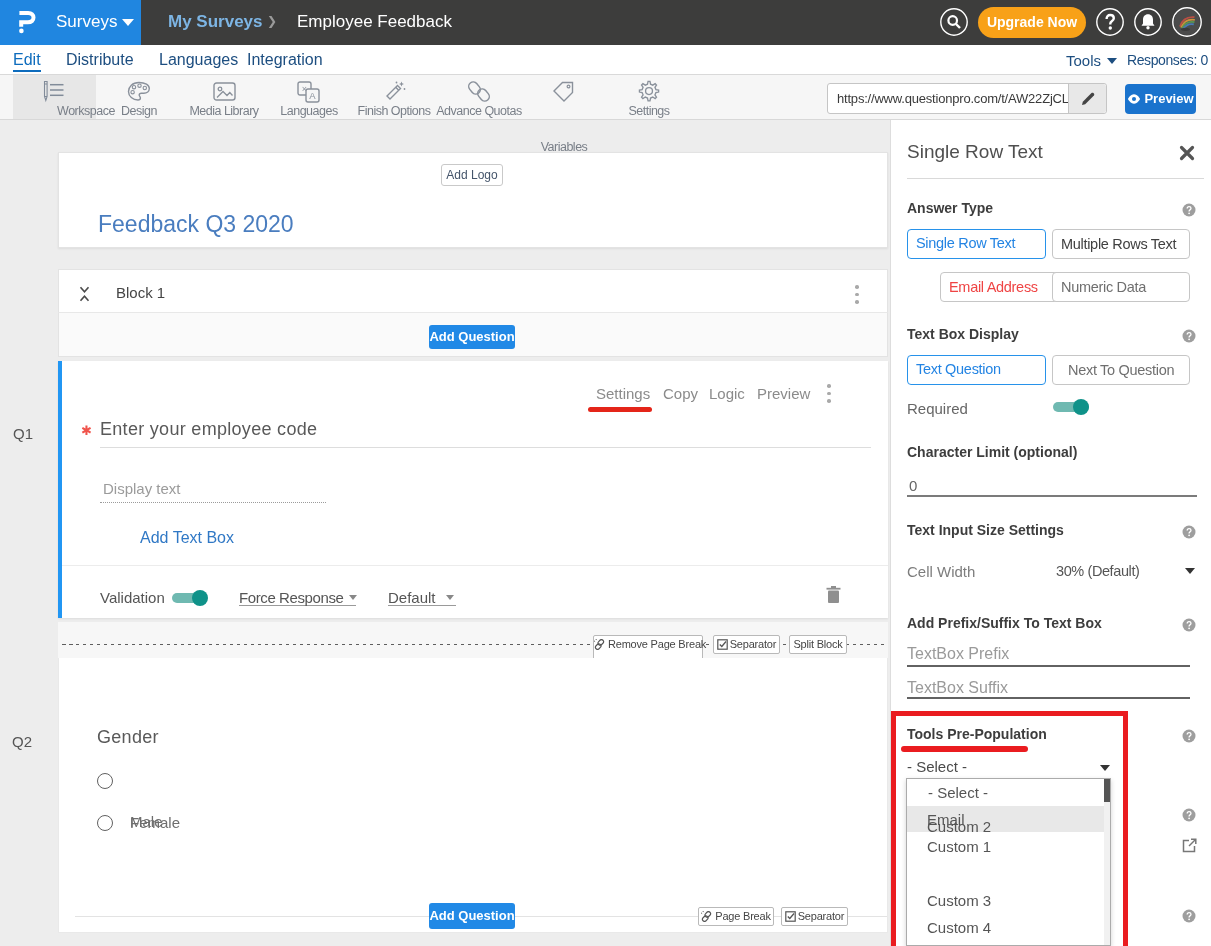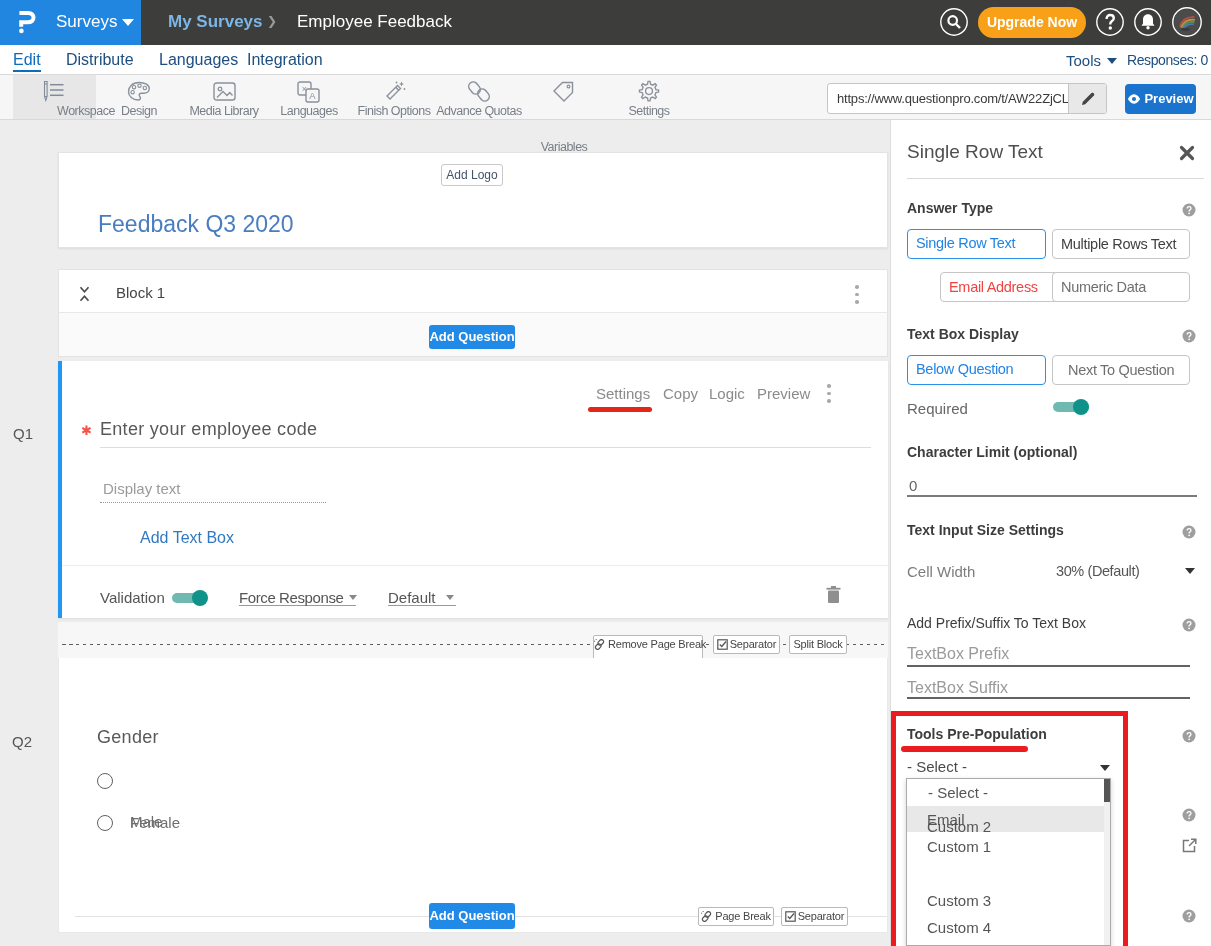--- a/index.html
+++ b/index.html
@@ -158,42 +158,42 @@
     <div class="abs" style="left:907px;top:272px;width:139px;height:30px;border:1px solid #c6c6c6;border-radius:4px;background:#fff;font-size:14.5px;letter-spacing:-0.3px;color:#ef4444;line-height:28px;padding-left:8px;white-space:nowrap;margin-left:33px;">Email Address</div>
     <div class="abs" style="left:1052px;top:272px;width:138px;height:30px;border:1px solid #c6c6c6;border-radius:4px;background:#fff;font-size:14.5px;letter-spacing:-0.3px;color:#6f6f6f;line-height:28px;padding-left:8px;white-space:nowrap;">Numeric Data</div>
 
     <div class="abs" style="left:907px;top:326px;font-size:14px;font-weight:bold;color:#3d3d3d;">Text Box Display</div>
     <svg class="abs" style="left:1182px;top:329px" width="14" height="14" viewBox="0 0 14 14">
         <circle cx="7" cy="7" r="6.5" fill="#9e9e9e"></circle>
         <path d="M5.2 5.6 C5.2 4.3 6 3.6 7.1 3.6 C8.2 3.6 9 4.3 9 5.3 C9 6.1 8.5 6.5 7.9 6.9 C7.4 7.3 7.1 7.6 7.1 8.2 L7.1 8.6" fill="none" stroke="#fff" stroke-width="1.3"></path>
         <circle cx="7.1" cy="10.3" r="0.9" fill="#fff"></circle>
       </svg>
 
-    <div class="abs" style="left:907px;top:355px;width:139px;height:30px;border:1.5px solid #2792ea;border-radius:4px;background:#fff;font-size:14.5px;letter-spacing:-0.3px;color:#2384e3;line-height:27px;padding-left:8px;white-space:nowrap;">Below Question</div>
+    <div class="abs" style="left:907px;top:355px;width:139px;height:30px;border:1.5px solid #2792ea;border-radius:4px;background:#fff;font-size:14.5px;letter-spacing:-0.3px;color:#2384e3;line-height:27px;padding-left:8px;white-space:nowrap;">Text Question</div>
     <div class="abs" style="left:1052px;top:355px;width:138px;height:30px;border:1px solid #c6c6c6;border-radius:4px;background:#fff;font-size:14.5px;letter-spacing:-0.3px;color:#6f6f6f;line-height:28px;padding-left:15px;white-space:nowrap;">Next To Question</div>
 
     <div class="abs" style="left:907px;top:400px;font-size:15px;color:#666;">Required</div>
     <div class="abs" style="left:1053px;top:402px;width:36px;height:10px;background:#6fb9b1;border-radius:5px;"></div>
     <div class="abs" style="left:1073px;top:399px;width:16px;height:16px;background:#0f9289;border-radius:50%;"></div>
 
     <div class="abs" style="left:907px;top:444px;font-size:14px;font-weight:bold;color:#3d3d3d;">Character Limit (optional)</div>
     <div class="abs" style="left:909px;top:477px;font-size:15px;color:#666;">0</div>
     <div class="abs" style="left:907px;top:495px;width:290px;height:1.5px;background:#7b7b7b;"></div>
 
     <div class="abs" style="left:907px;top:522px;font-size:14px;font-weight:bold;color:#3d3d3d;">Text Input Size Settings</div>
     <svg class="abs" style="left:1182px;top:525px" width="14" height="14" viewBox="0 0 14 14">
         <circle cx="7" cy="7" r="6.5" fill="#9e9e9e"></circle>
         <path d="M5.2 5.6 C5.2 4.3 6 3.6 7.1 3.6 C8.2 3.6 9 4.3 9 5.3 C9 6.1 8.5 6.5 7.9 6.9 C7.4 7.3 7.1 7.6 7.1 8.2 L7.1 8.6" fill="none" stroke="#fff" stroke-width="1.3"></path>
         <circle cx="7.1" cy="10.3" r="0.9" fill="#fff"></circle>
       </svg>
     <div class="abs" style="left:907px;top:563px;font-size:15px;color:#7d7d7d;">Cell Width</div>
     <div class="abs" style="left:1056px;top:563px;font-size:14.5px;letter-spacing:-0.4px;color:#555;">30% (Default)</div>
     <div class="abs" style="left:1185px;top:568px;width:0;height:0;border-left:5.5px solid transparent;border-right:5.5px solid transparent;border-top:6.5px solid #333;"></div>
 
-    <div class="abs" style="left:907px;top:615px;font-size:14px;font-weight:normal;color:#3d3d3d;text-align:center;">Add Prefix/Suffix To Text Box</div>
+    <div class="abs" style="left:907px;top:615px;font-size:14px;font-weight:bold;color:#3d3d3d;text-align:center;">Add Prefix/Suffix To Text Box</div>
     <svg class="abs" style="left:1182px;top:618px" width="14" height="14" viewBox="0 0 14 14">
         <circle cx="7" cy="7" r="6.5" fill="#9e9e9e"></circle>
         <path d="M5.2 5.6 C5.2 4.3 6 3.6 7.1 3.6 C8.2 3.6 9 4.3 9 5.3 C9 6.1 8.5 6.5 7.9 6.9 C7.4 7.3 7.1 7.6 7.1 8.2 L7.1 8.6" fill="none" stroke="#fff" stroke-width="1.3"></path>
         <circle cx="7.1" cy="10.3" r="0.9" fill="#fff"></circle>
       </svg>
     <div class="abs" style="left:907px;top:645px;font-size:16px;color:#9a9a9a;">TextBox Prefix</div>
     <div class="abs" style="left:907px;top:665px;width:283px;height:1.5px;background:#626262;"></div>
     <div class="abs" style="left:907px;top:679px;font-size:16px;color:#9a9a9a;">TextBox Suffix</div>
     <div class="abs" style="left:907px;top:697px;width:283px;height:1.5px;background:#626262;"></div>
 

